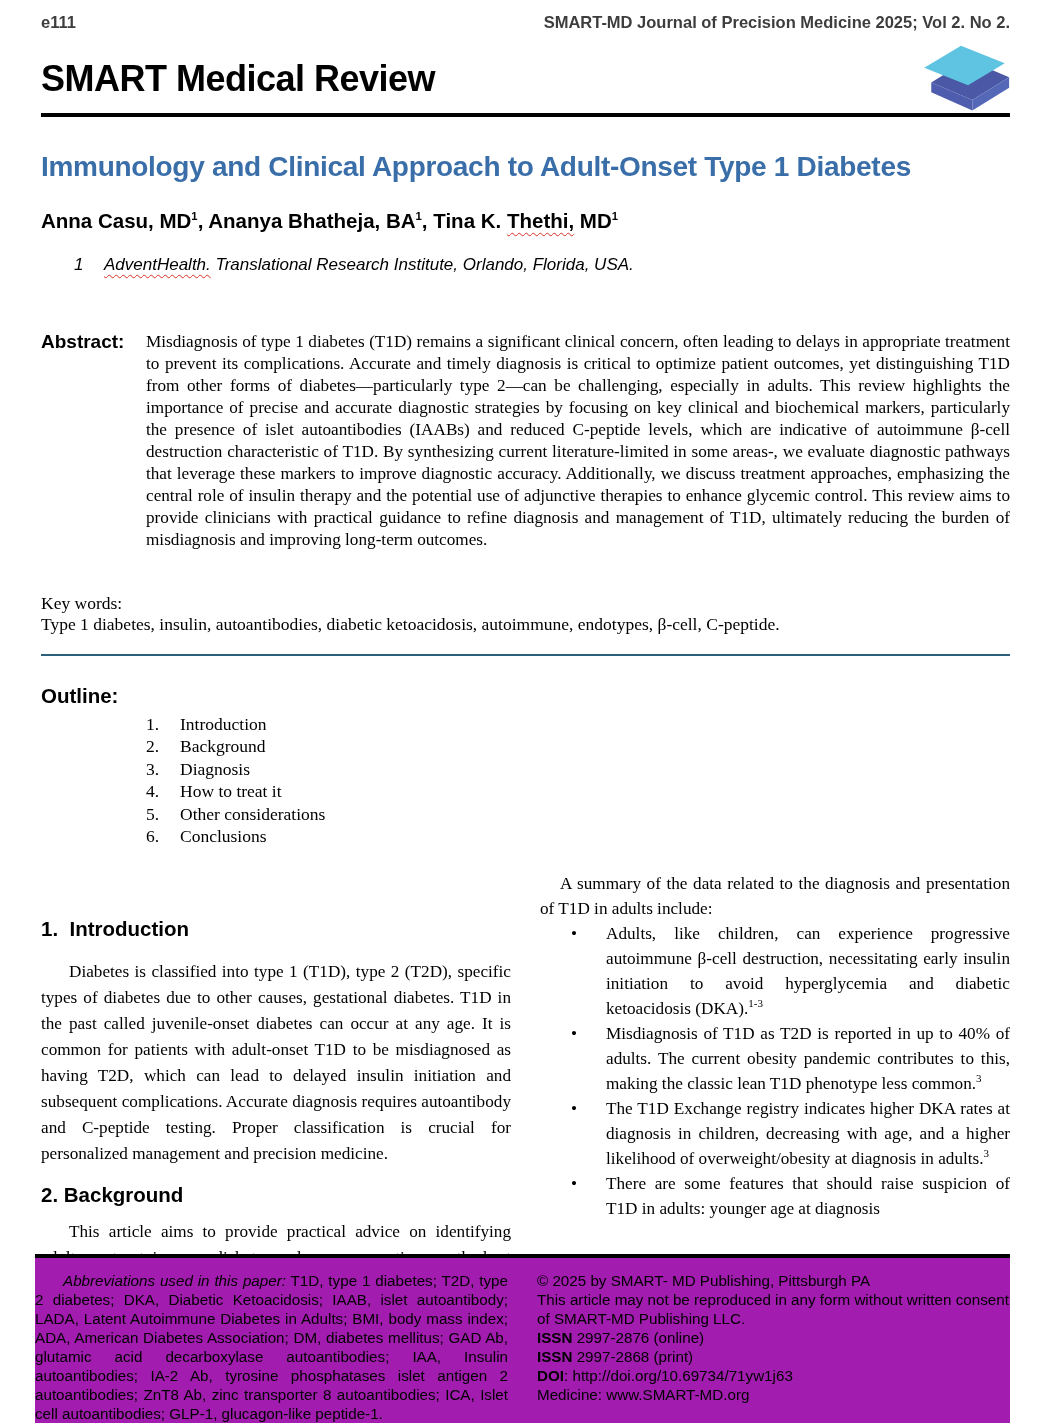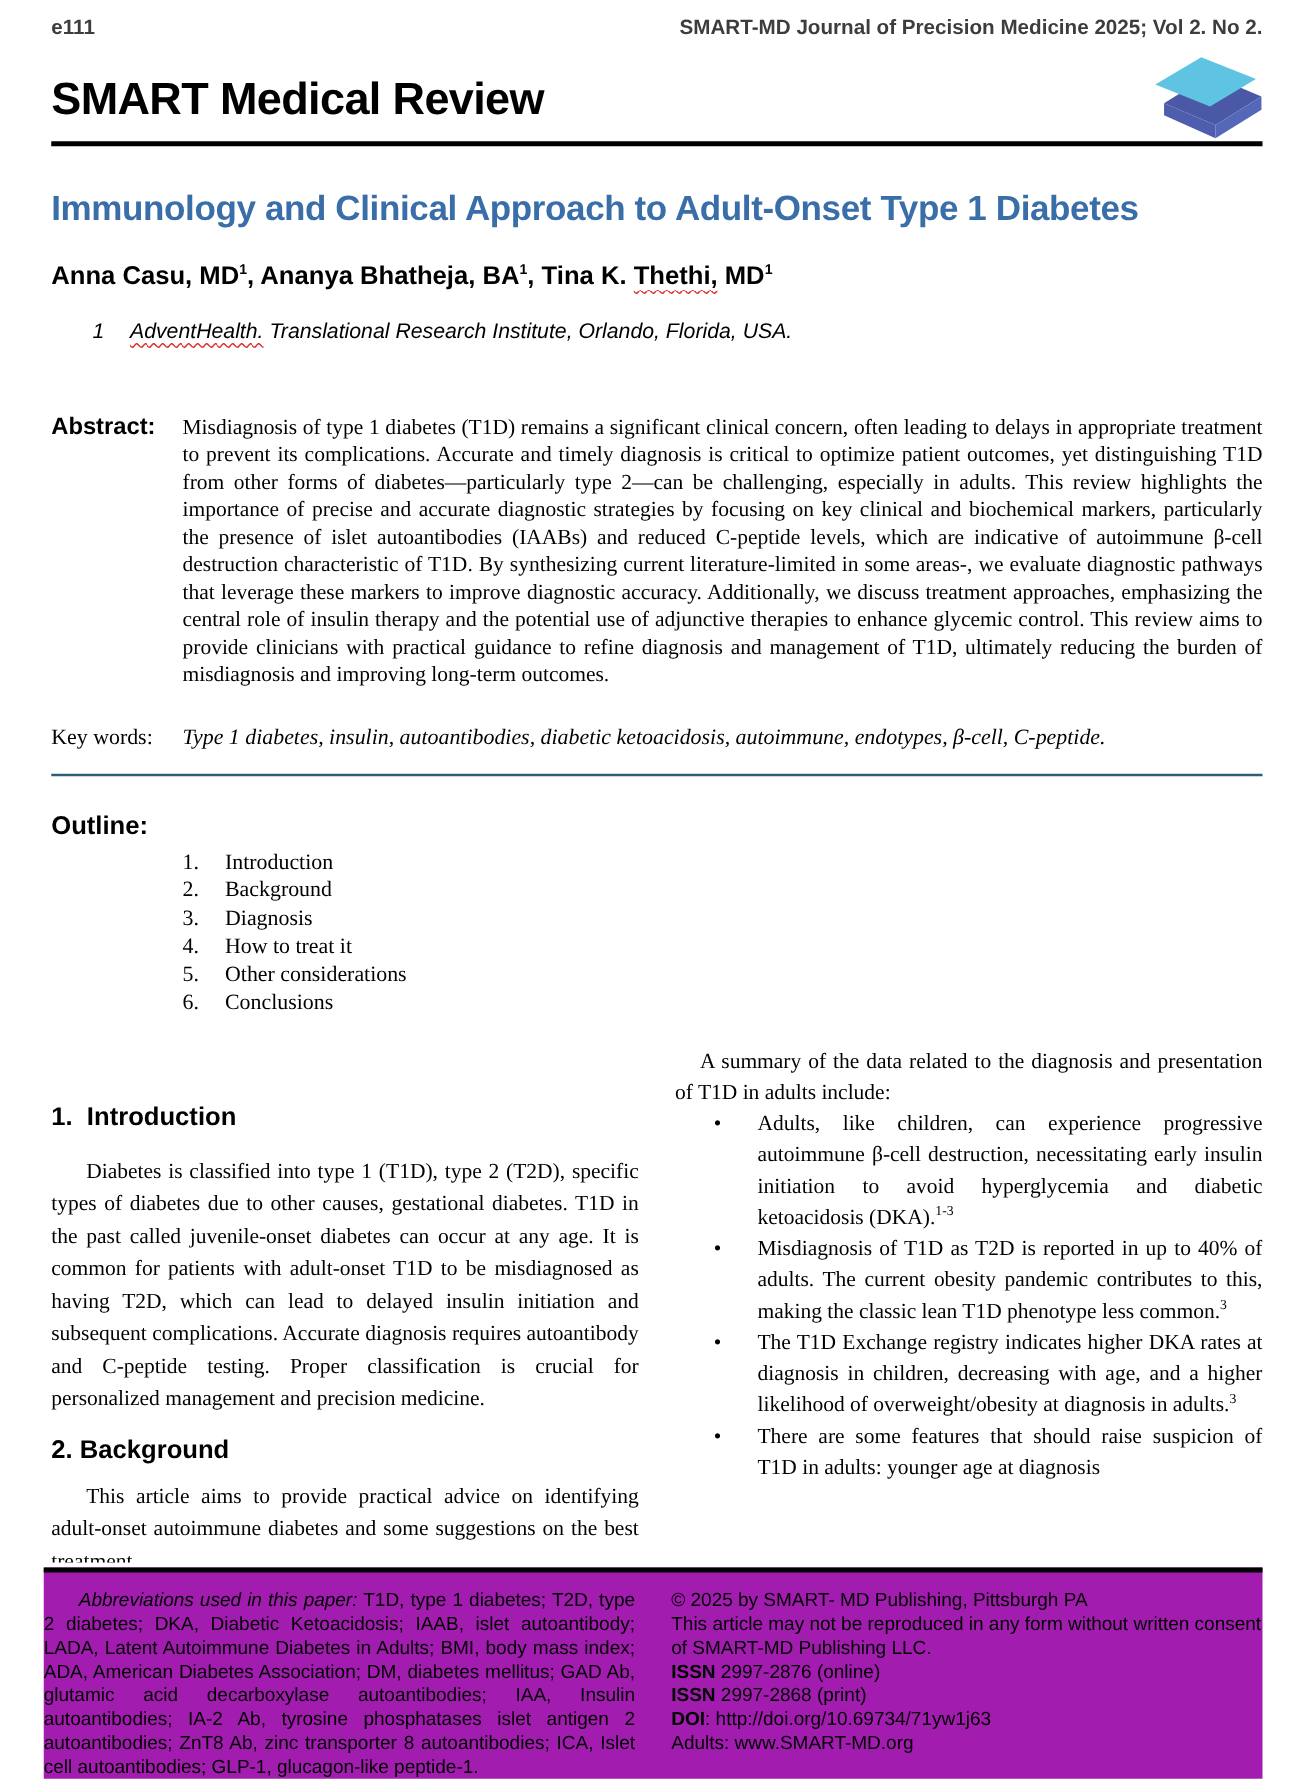--- a/index.html
+++ b/index.html
@@ -32,23 +32,23 @@
   .authors sup{font-size:0.55em;vertical-align:super;line-height:0;}
   .sp-err{text-decoration:underline;text-decoration-style:wavy;
     text-decoration-color:var(--err-red);text-decoration-thickness:1px;text-underline-offset:4px;}
   .affiliation{margin-top:22px;font-size:17px;font-style:italic;display:flex;}
   .affiliation .aff-num{margin-left:33px;width:30px;flex:none;}
   
   .abstract-row{margin-top:56px;display:flex;}
   .abstract-label{flex:none;width:105px;font-size:19px;font-weight:bold;}
   .abstract-body{flex:1;font-family:"Liberation Serif",serif;font-size:17.2px;
     line-height:22px;text-align:justify;}
-  .keywords-row{margin-top:28px;display:flex;font-family:"Liberation Serif",serif;font-size:17.5px;}
+  .keywords-row{margin-top:42px;display:flex;font-family:"Liberation Serif",serif;font-size:17.5px;flex-direction:column;}
   .keywords-label{flex:none;width:105px;}
-  .keywords-body{flex:1;font-style:italic;}
+  .keywords-body{flex:1;}
   .kw-rule{border-top:2px solid var(--rule-blue);margin-top:19px;}
   
   .outline-label{margin-top:28px;font-size:20.5px;font-weight:bold;}
   .outline-list{margin-top:5px;margin-left:105px;list-style:none;
     font-family:"Liberation Serif",serif;font-size:17.5px;line-height:22.4px;}
   .outline-list li{display:flex;}
   .outline-num{width:24px;text-align:left;flex:none;}
   .outline-txt{margin-left:10px;text-align:center;}
   
   .cols{display:flex;gap:29px;margin-top:24px;height:414px;overflow:hidden;}
@@ -166,18 +166,18 @@
     <div class="footer-cols">
       <div class="footer-col abbrev">
         <span class="abbrev-label">Abbreviations used in this paper:</span><span> T1D, type 1 diabetes; T2D, type 2 diabetes; DKA, Diabetic Ketoacidosis; IAAB, islet autoantibody; LADA, Latent Autoimmune Diabetes in Adults; BMI, body mass index; ADA, American Diabetes Association; DM, diabetes mellitus; GAD Ab, glutamic acid decarboxylase autoantibodies; IAA, Insulin autoantibodies; IA-2 Ab, tyrosine phosphatases islet antigen 2 autoantibodies; ZnT8 Ab, zinc transporter 8 autoantibodies; ICA, Islet cell autoantibodies; GLP-1, glucagon-like peptide-1.</span>
       </div>
       <div class="footer-col">
           <div class="pub-line">© 2025 by SMART- MD Publishing, Pittsburgh PA</div>
           <div class="pub-line">This article may not be reproduced in any form without written consent of SMART-MD Publishing LLC.</div>
           <div class="pub-line"><b>ISSN</b> 2997-2876 (online)</div>
           <div class="pub-line"><b>ISSN</b> 2997-2868 (print)</div>
           <div class="pub-line"><b>DOI</b>: http://doi.org/10.69734/71yw1j63</div>
-          <div class="pub-line">Adults: www.SMART-MD.org</div>
+          <div class="pub-line">Medicine: www.SMART-MD.org</div>
         </div>
     </div>
   </div>
 
 </div>
 
 </body></html>

